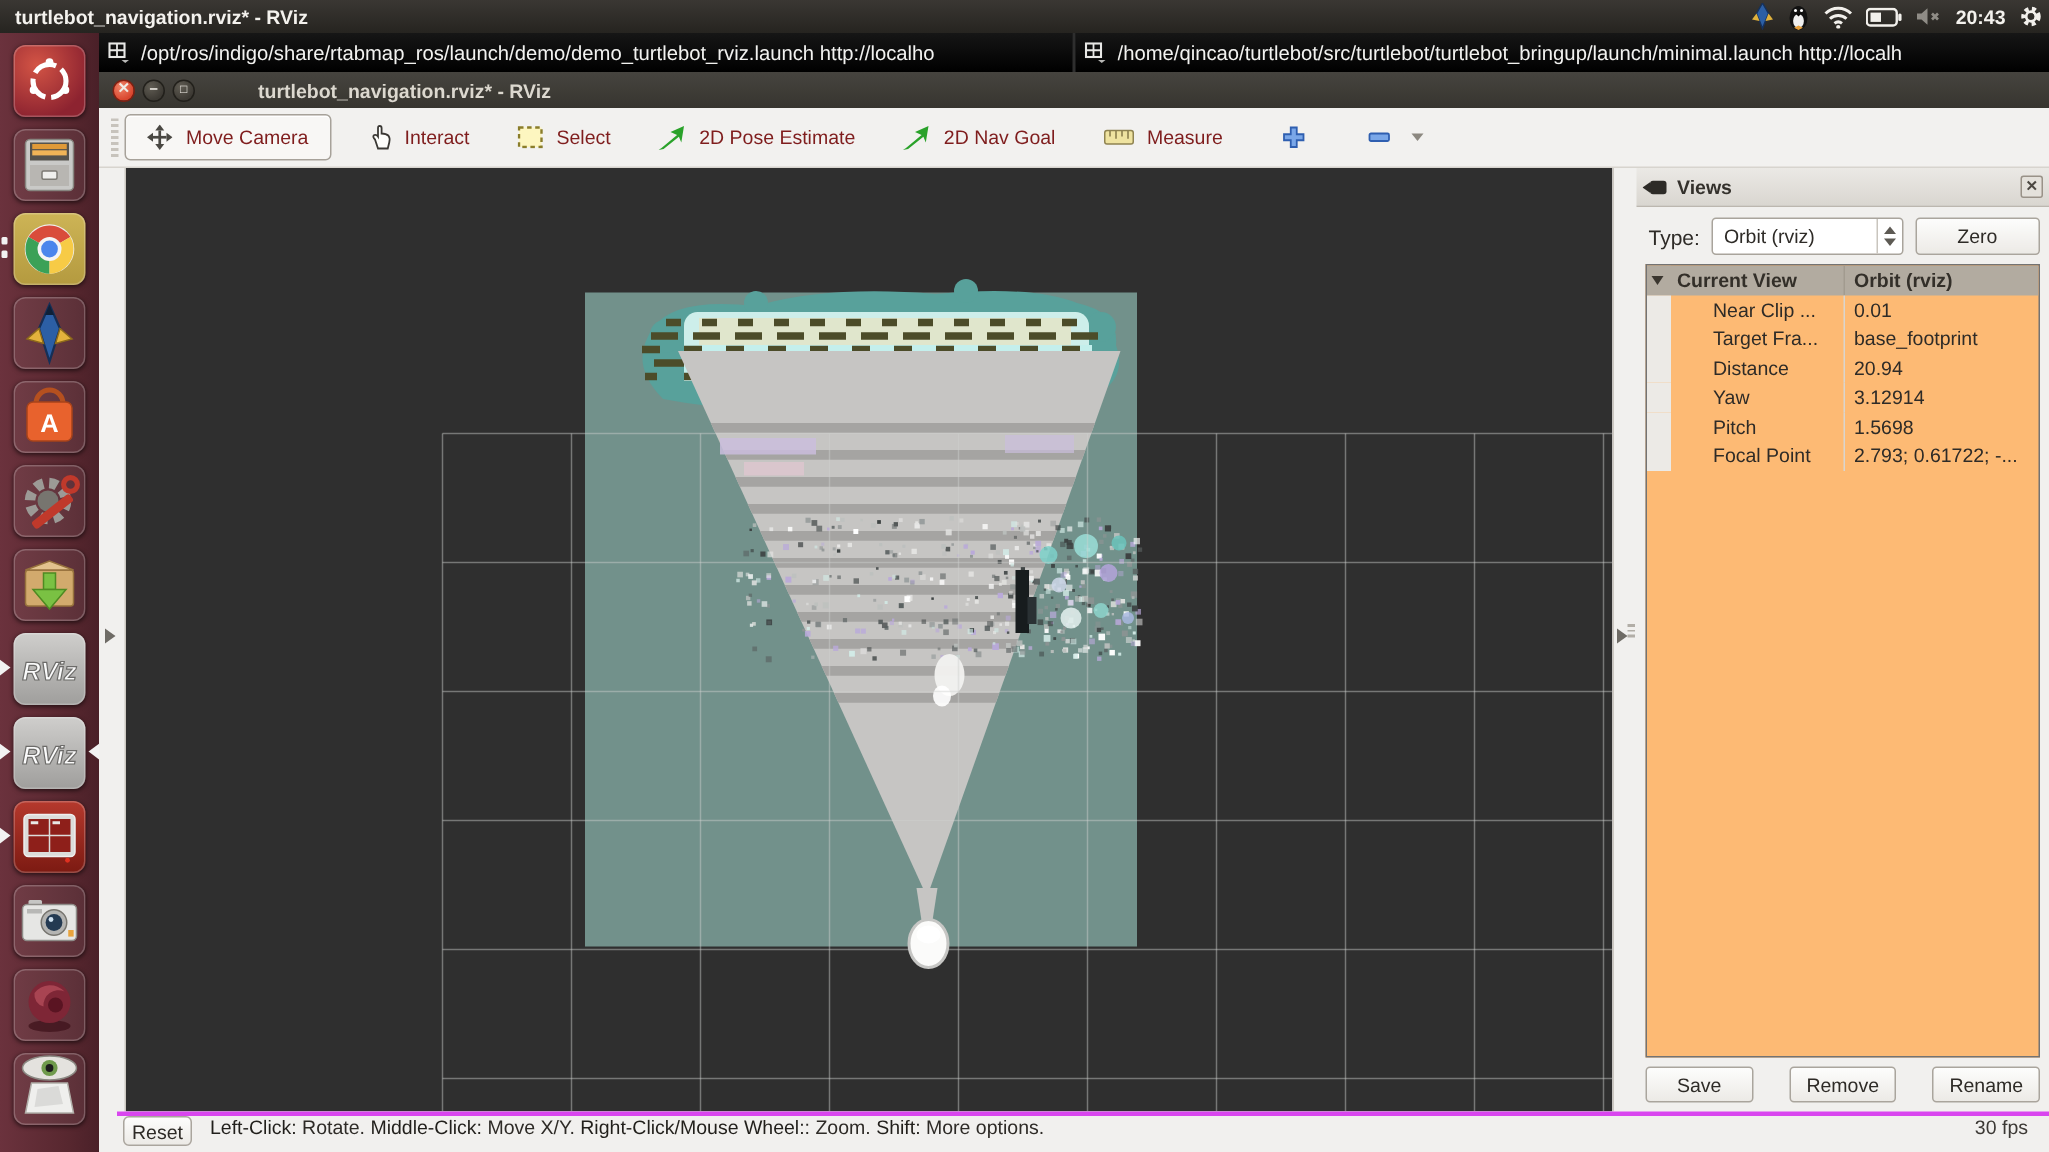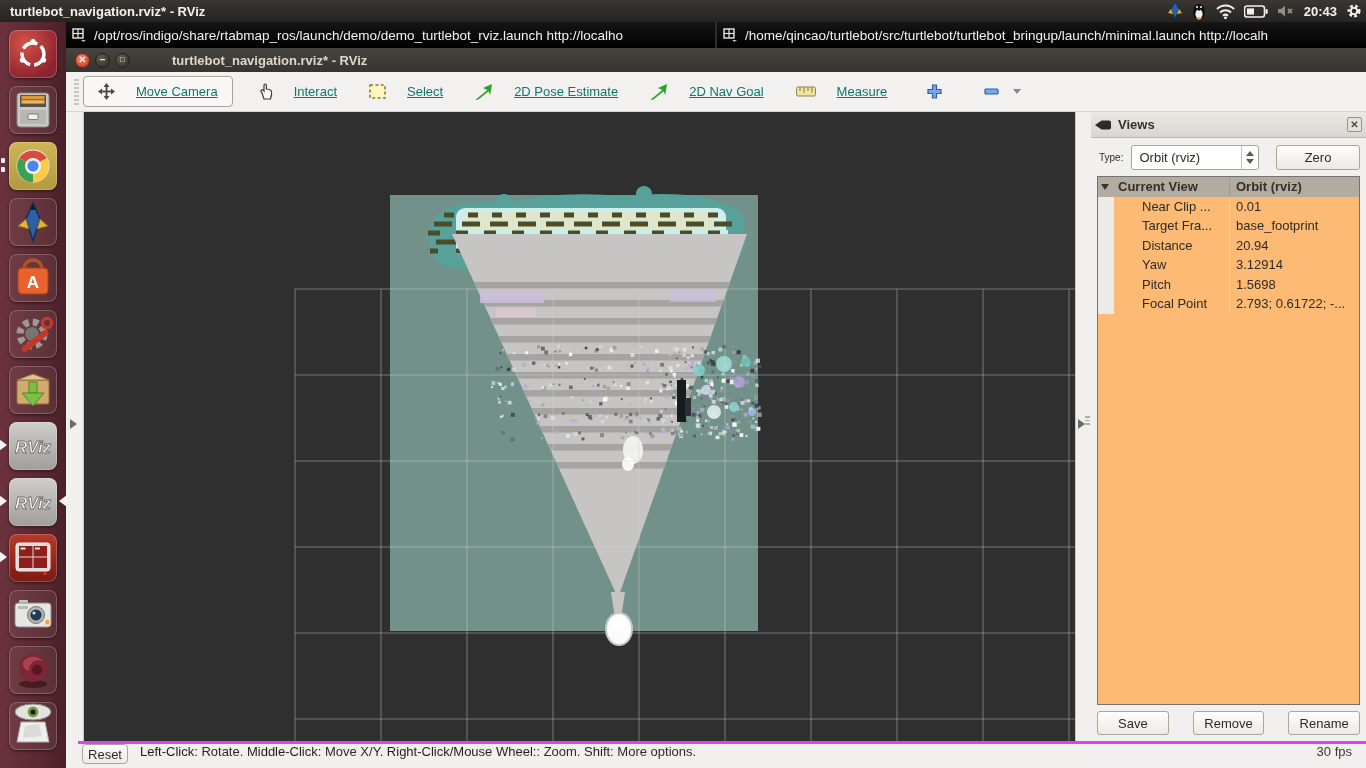--- a/index.html
+++ b/index.html
@@ -49,22 +49,22 @@
   .winbtn.minmax{background:radial-gradient(circle at 35% 30%,#605c53,#3d3a34 70%);border:1px solid #22201b;}
   .winbtn .g{position:absolute;left:0;top:0;width:100%;height:100%;display:flex;align-items:center;justify-content:center;
     color:#efece5;font-size:10px;line-height:1;font-weight:bold;}
   .wtitle{color:#dcd8cf;font-size:13px;font-weight:bold;margin-left:42px;}
 
   
   .toolbar{position:absolute;left:0;top:24px;width:100%;height:40px;background:#f2f1ef;
     border-bottom:1px solid #d7d4ce;display:flex;align-items:center;padding-left:4px;}
   .tb-handle{width:5px;height:26px;margin:0 4px;
     background:repeating-linear-gradient(180deg,#c7c3bc 0 2px,transparent 2px 4px);}
-  .tool{display:flex;align-items:center;gap:21px;font-size:13px;color:#0f766e;
-    padding:6px 8px;margin-right:16px;white-space:nowrap;text-decoration:underline;}
+  .tool{display:flex;align-items:center;gap:9px;font-size:13px;color:#7f1d1d;
+    padding:6px 8px;margin-right:16px;white-space:nowrap;}
   .tool.active{background:#f8f7f5;border:1px solid #a7a29a;border-radius:4px;
     box-shadow:inset 0 1px 0 #fff;padding:6px 14px;margin-right:18px;}
   .tool svg{display:block;}
 
   
   .workarea{position:absolute;left:0;top:64px;width:100%;height:629px;display:flex;}
   .leftstrip{width:18px;background:#f1f0ee;border-right:1px solid #ccc8c1;position:relative;}
   .leftstrip .h,.splitter .h{position:absolute;top:307px;left:4px;width:0;height:0;
     border:5px solid transparent;border-left:7px solid #6e6b65;border-right:0;}
   .viewport{width:991px;height:629px;position:relative;background:#2f2f2f;overflow:hidden;}
@@ -74,21 +74,21 @@
 
   
   .views{width:275px;background:#f1f0ee;position:relative;}
   .vhead{height:26px;background:linear-gradient(180deg,#ebe9e5,#d9d6d0);
     border-bottom:1px solid #bcb7af;display:flex;align-items:center;padding:0 4px;}
   .vhead .t{font-size:13px;font-weight:bold;color:#34312c;margin-left:6px;}
   .vclose{margin-left:auto;width:15px;height:15px;border:1px solid #999288;border-radius:2px;
     background:#e4e1db;display:flex;align-items:center;justify-content:center;
     font-size:10px;color:#4b4741;font-weight:bold;line-height:1;}
   .typerow{display:flex;align-items:center;padding:7px 6px 6px 8px;gap:8px;}
-  .typerow .lab{font-size:10px;color:#2e2b27;}
+  .typerow .lab{font-size:14px;color:#2e2b27;}
   .combo{width:128px;height:25px;background:#fff;border:1px solid #a9a49c;border-radius:3px;
     display:flex;align-items:center;position:relative;}
   .combo .val{font-size:13px;color:#2e2b27;padding-left:7px;flex:1;}
   .combo .spin{width:17px;height:100%;border-left:1px solid #c9c5be;display:flex;flex-direction:column;
     align-items:center;justify-content:center;gap:3px;}
   .tri-up{width:0;height:0;border:4px solid transparent;border-bottom:5px solid #5d5a54;border-top:0;}
   .tri-dn{width:0;height:0;border:4px solid transparent;border-top:5px solid #5d5a54;border-bottom:0;}
   .btn{background:linear-gradient(180deg,#fdfdfc,#eceae6);border:1px solid #aaa59d;border-radius:3px;
     font-size:13px;color:#2e2b27;display:flex;align-items:center;justify-content:center;}
   .zero{width:84px;height:25px;margin-left:auto;}

